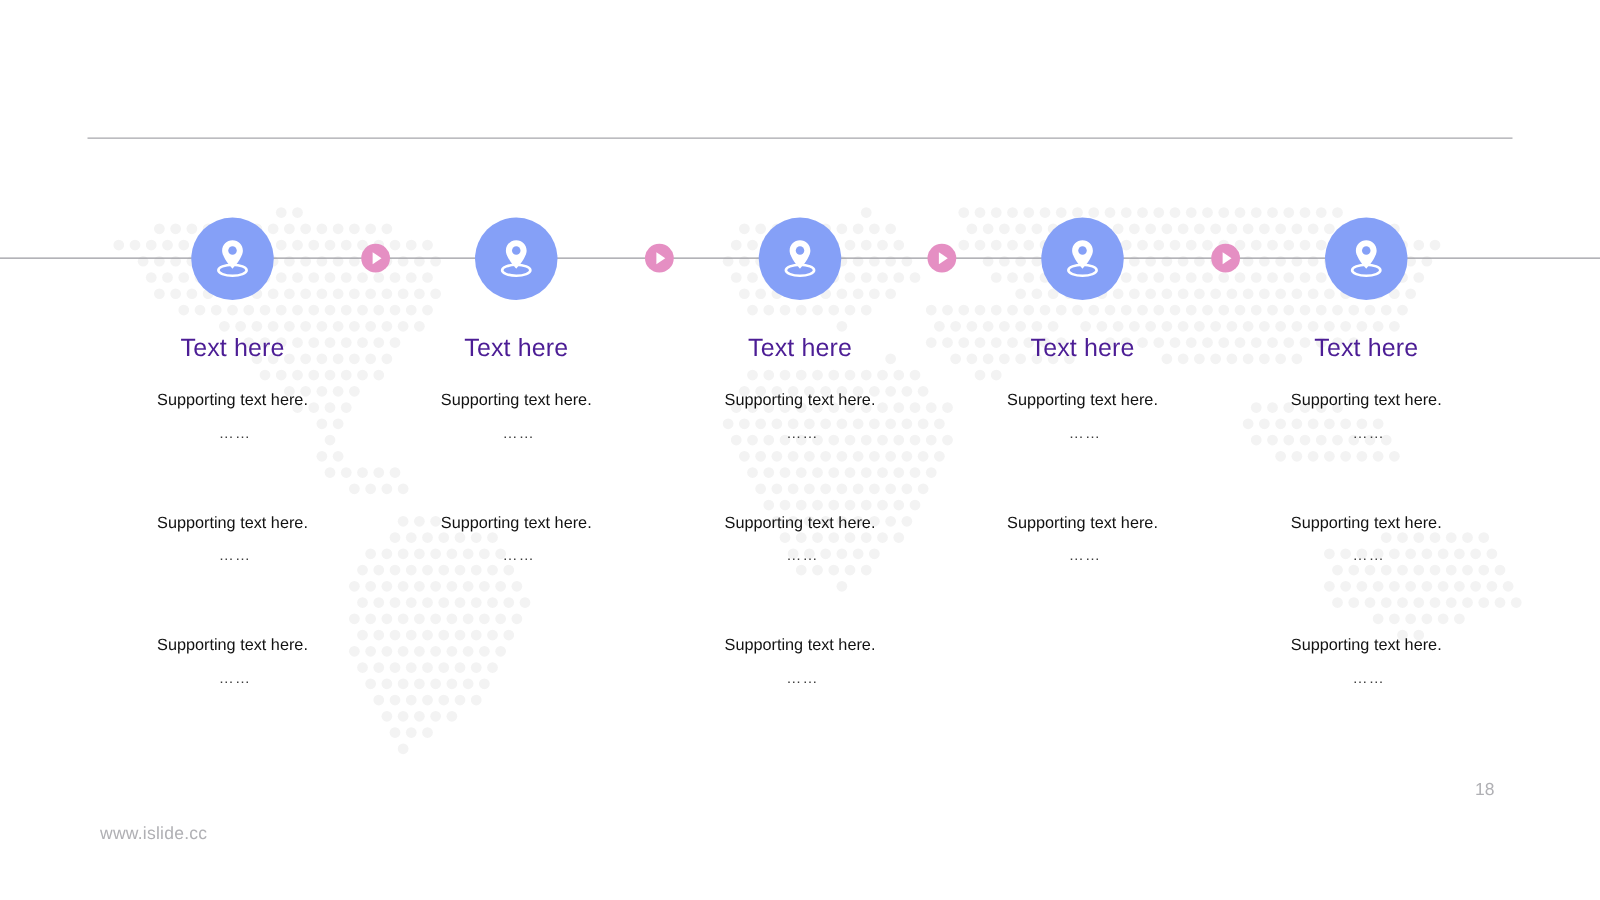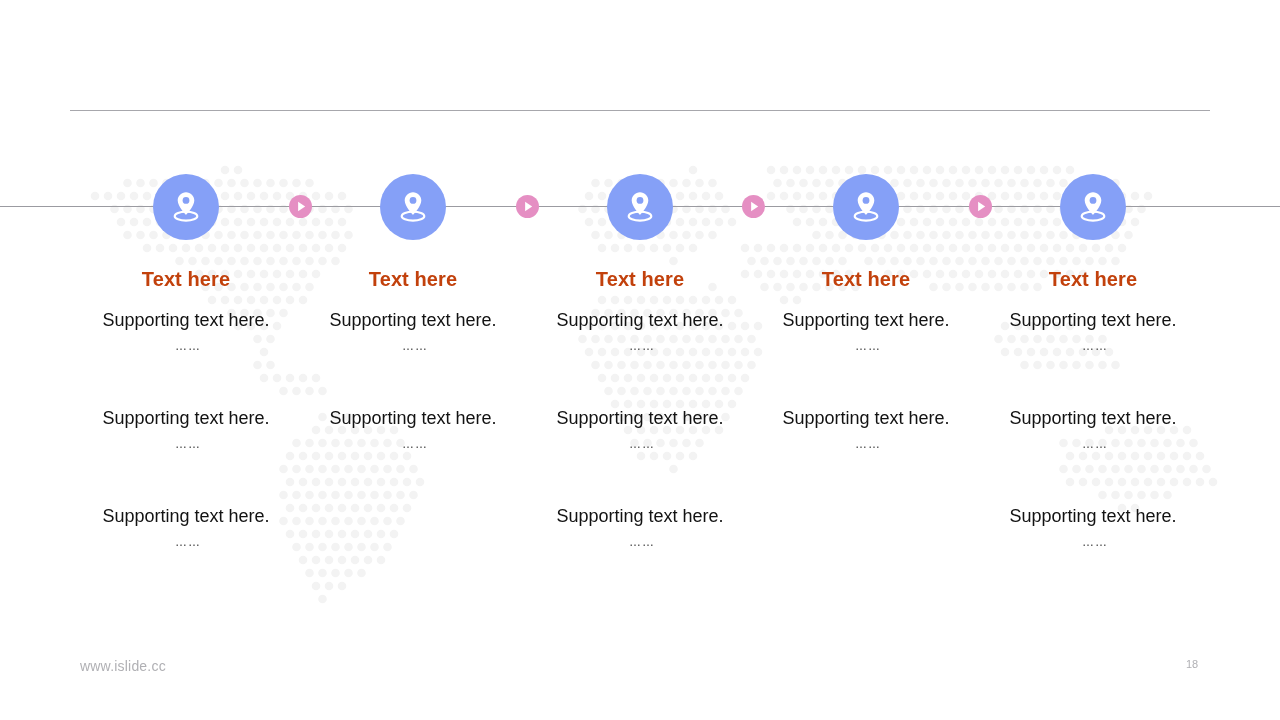--- a/index.html
+++ b/index.html
@@ -82,33 +82,33 @@
 
   
   .col {
     position: absolute;
     top: 266px;
     width: 230px;
     text-align: center;
   }
   .col-title {
     font-size: 20px;
-    font-weight: bold;
-    color: #c2410c;
+    font-weight: normal;
+    color: #4c1d95;
     letter-spacing: .1px;
     margin: 0;
     line-height: 26px;
   }
   .block {
     position: absolute;
     width: 230px;
     text-align: center;
   }
   .block .sup {
-    font-size: 18px;
+    font-size: 13px;
     color: #121212;
     line-height: 18px;
     white-space: nowrap;
   }
   .block .dots {
     font-size: 12px;
     color: #3a3a3a;
     line-height: 18px;
     letter-spacing: 1px;
     margin-top: 8px;
@@ -120,24 +120,23 @@
     position: absolute;
     left: 80px;
     top: 658px;
     font-size: 14px;
     color: #b0b0b4;
     letter-spacing: .2px;
   }
   .footer-page {
     position: absolute;
     left: 1180px;
-    top: 658px;
+    top: 623px;
     width: 24px;
-    text-align: center;
-    font-size: 11px;
+    font-size: 14px;
     color: #b0b0b4;
   }
 </style>
 </head>
 <body>
 
 <div id="slide">
 
   <svg id="worldmap" viewBox="0 0 1280 470" xmlns="http://www.w3.org/2000/svg">
       <circle cx="225" cy="30" r="4.3" fill="#f3f3f3"></circle>

